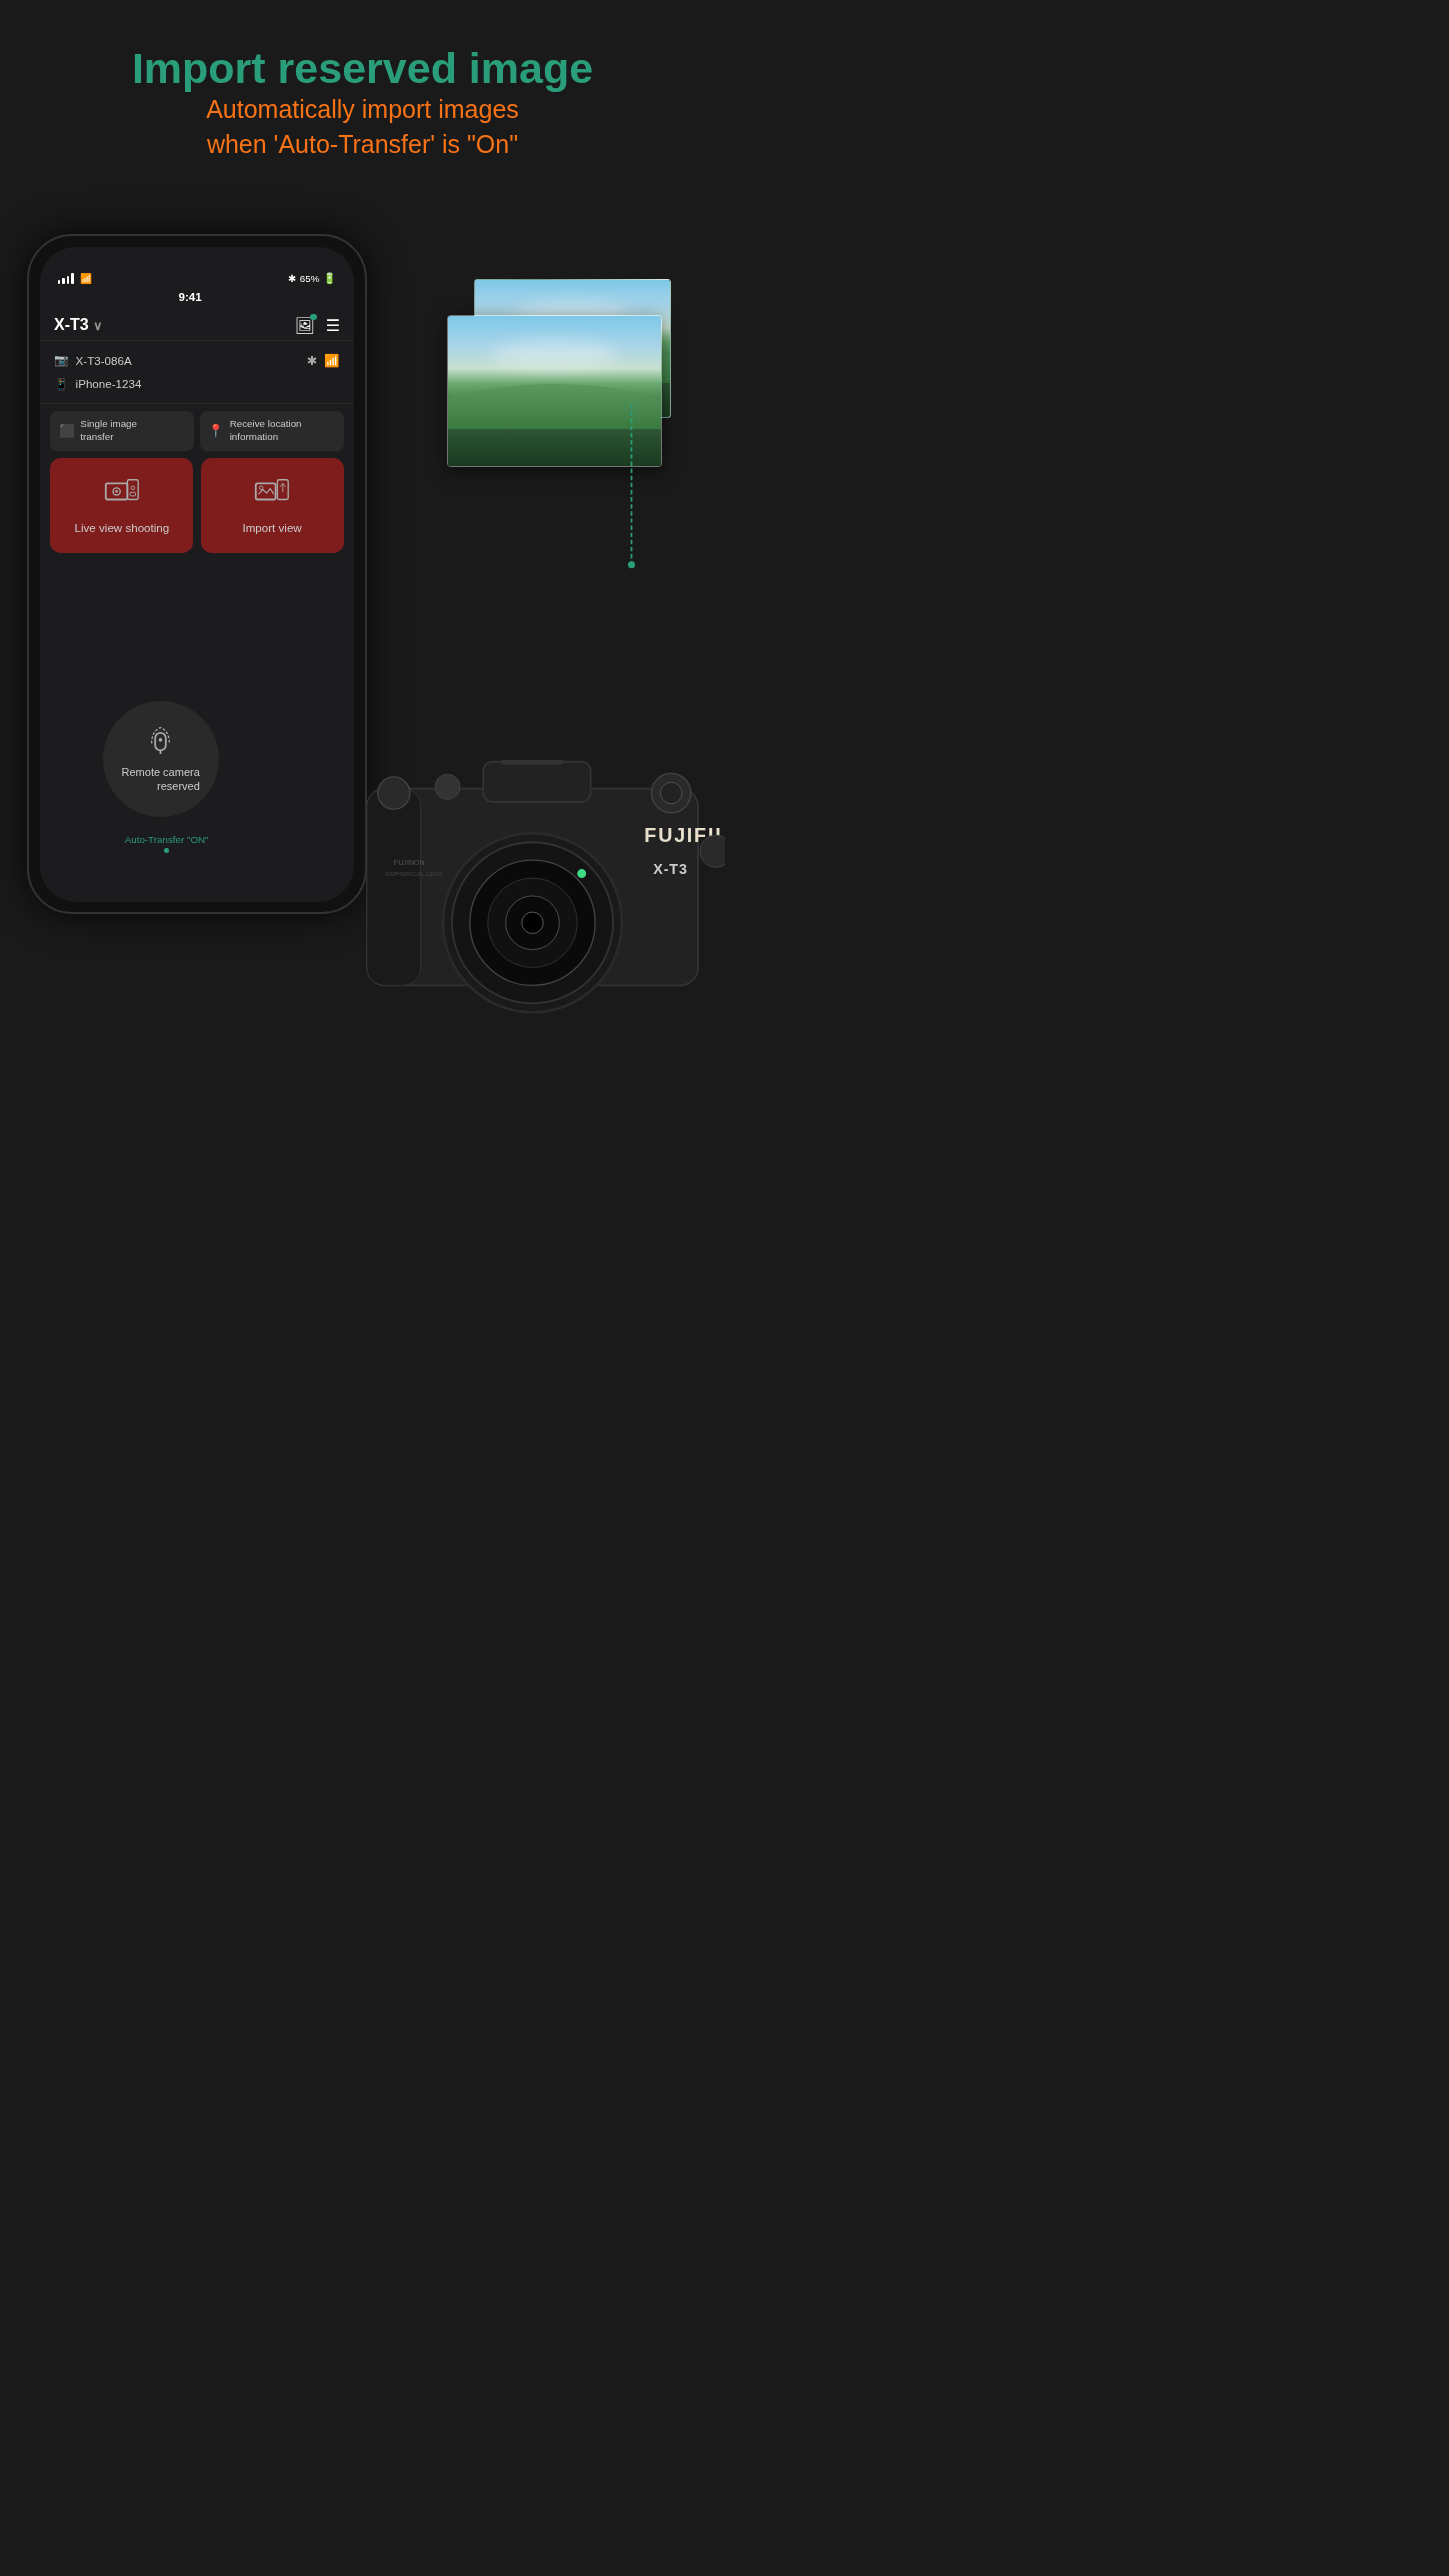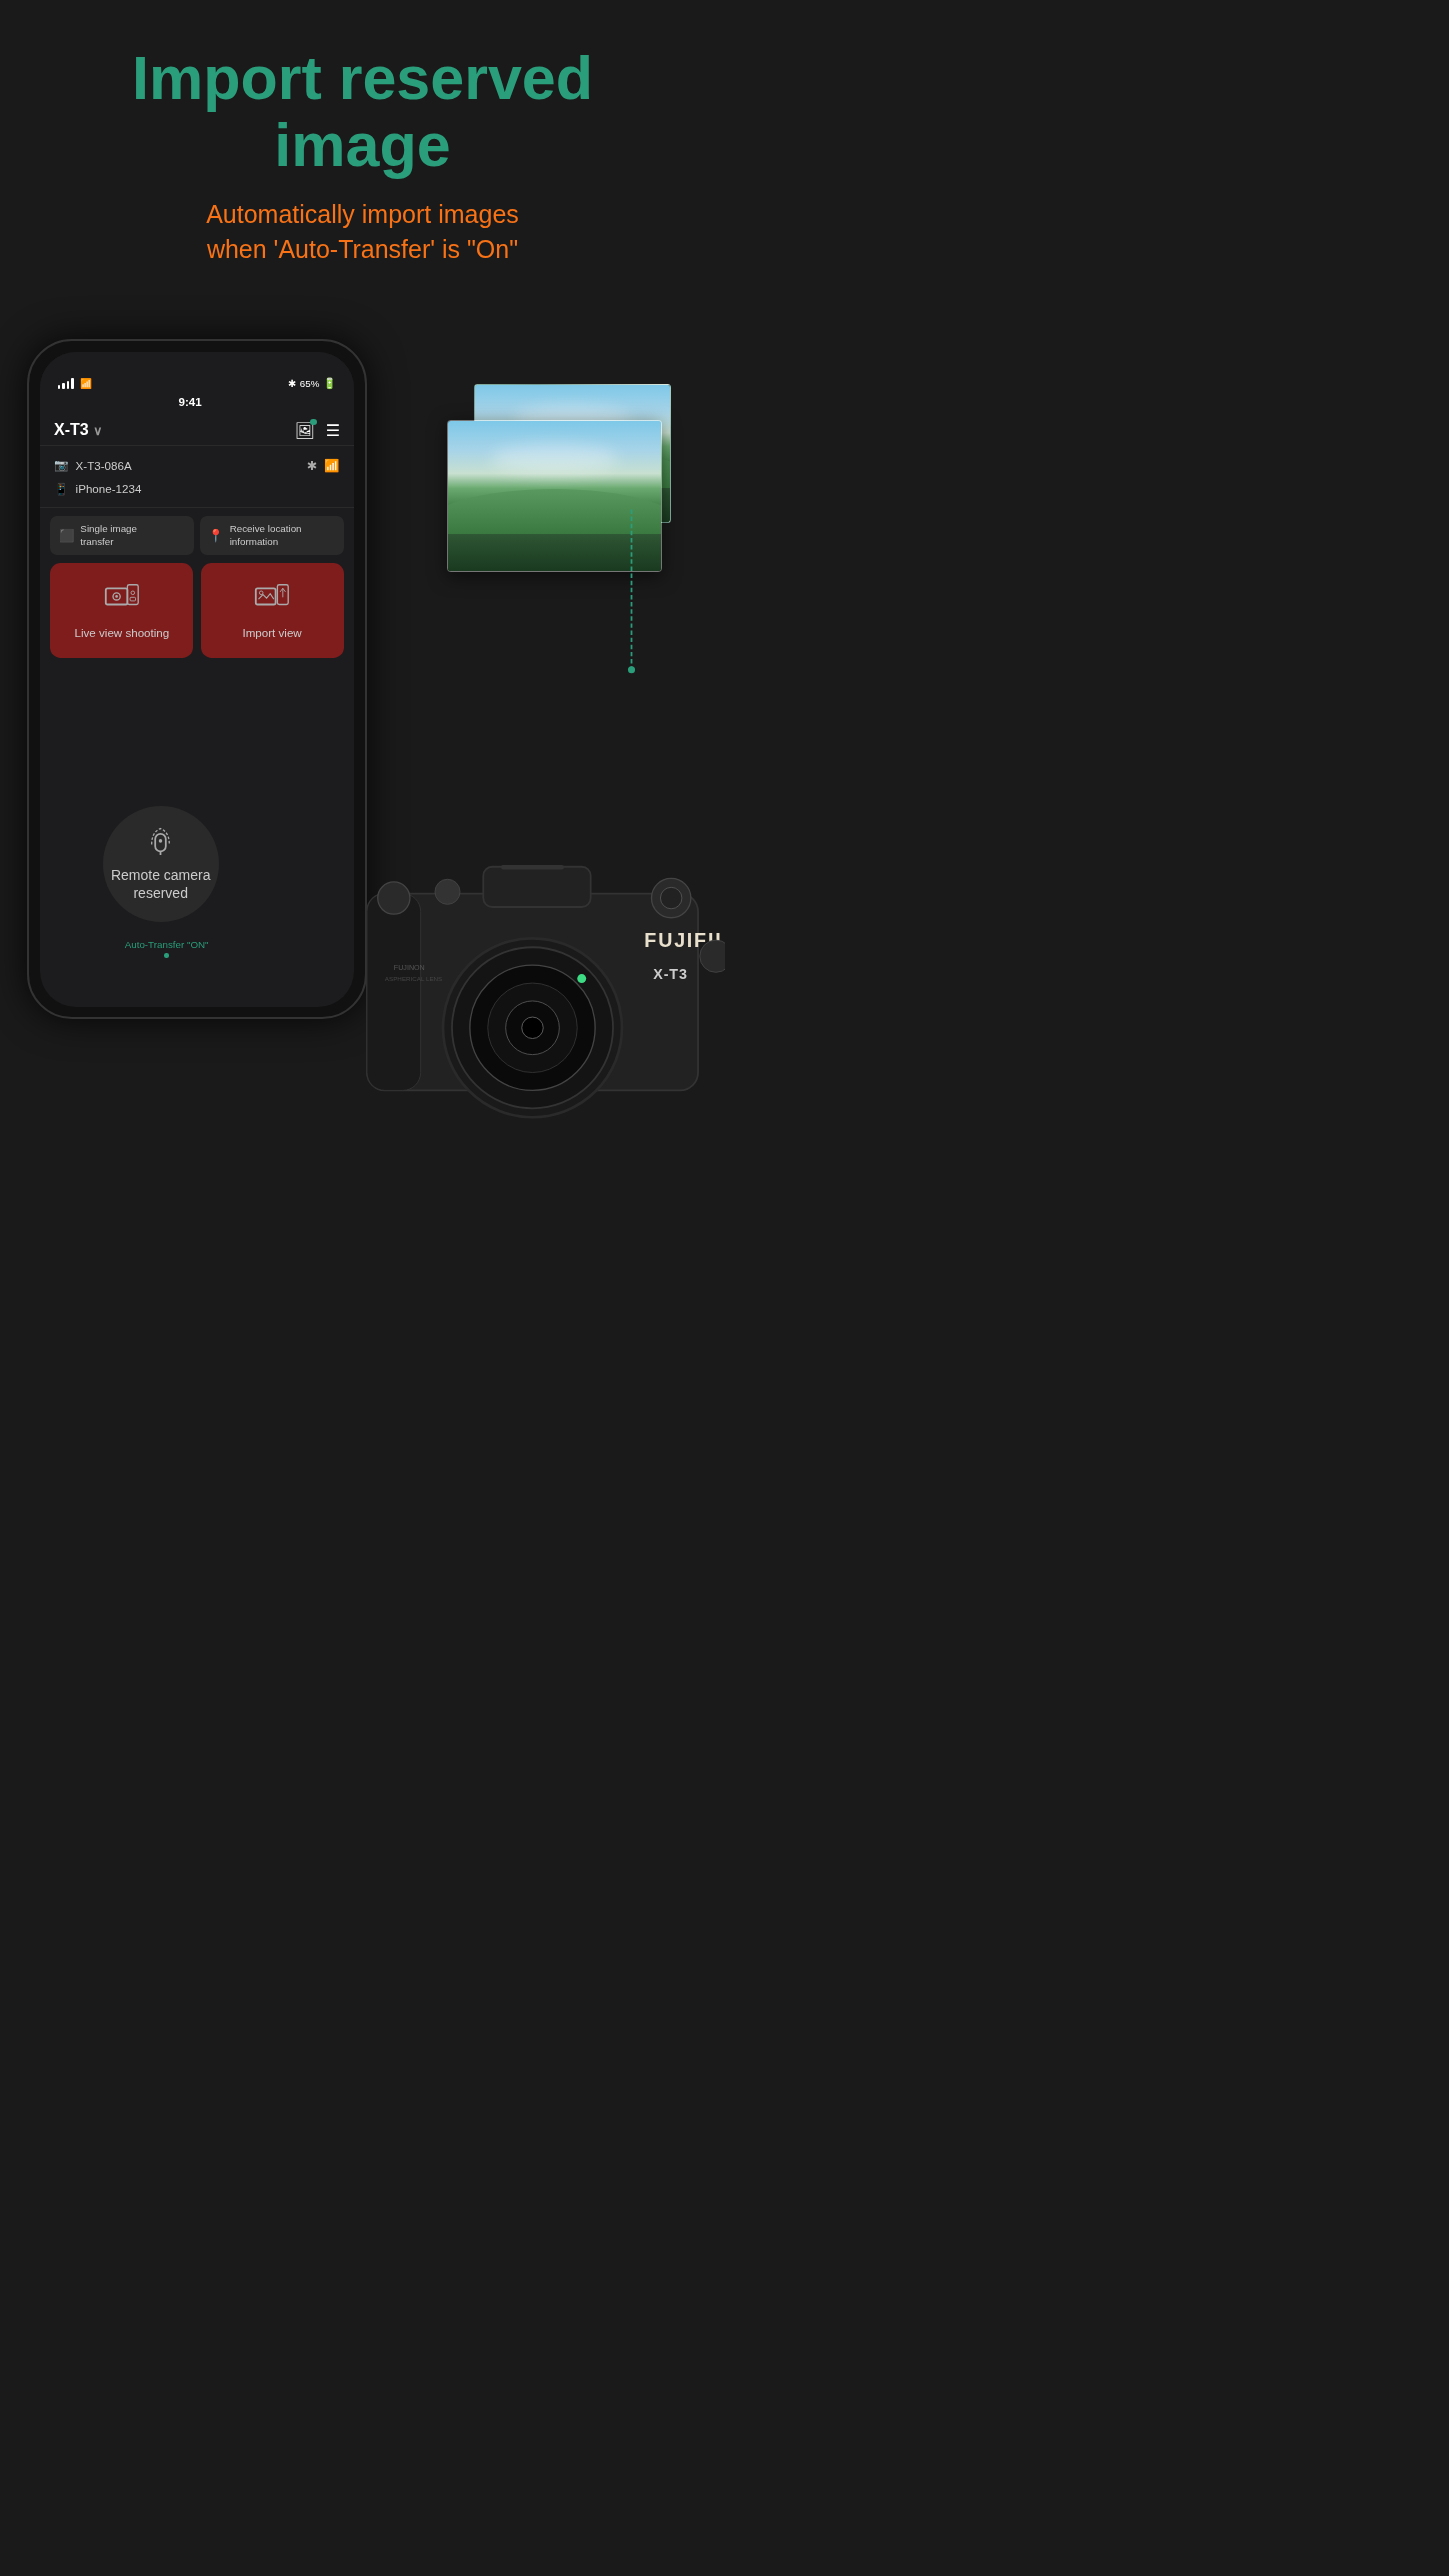--- a/index.html
+++ b/index.html
@@ -18,25 +18,24 @@
       position: relative;
     }
 
     
     .header-section {
       text-align: center;
       padding: 45px 36px 27px;
     }
 
     .main-title {
-      font-size: 61px;
+      font-size: 43px;
       font-weight: 800;
       color: #2a9d7a;
       line-height: 1.1;
-      margin-bottom: 18px;
     }
 
     .subtitle {
       font-size: 25px;
       font-weight: 400;
       color: #f97316;
       line-height: 1.4;
     }
 
     
@@ -271,23 +270,23 @@
       justify-content: center;
     }
 
     .remote-circle-icon {
       font-size: 21.5px;
       color: #aaa;
       margin-bottom: 5.4px;
     }
 
     .remote-circle-label {
-      font-size: 14px;
+      font-size: 11px;
       color: #ccc;
-      text-align: center;
+      text-align: right;
       line-height: 1.3;
     }
 
     
     .auto-transfer-label {
       position: absolute;
       bottom: 49px;
       left: 85px;
       font-size: 9.8px;
       color: #2a9d7a;

